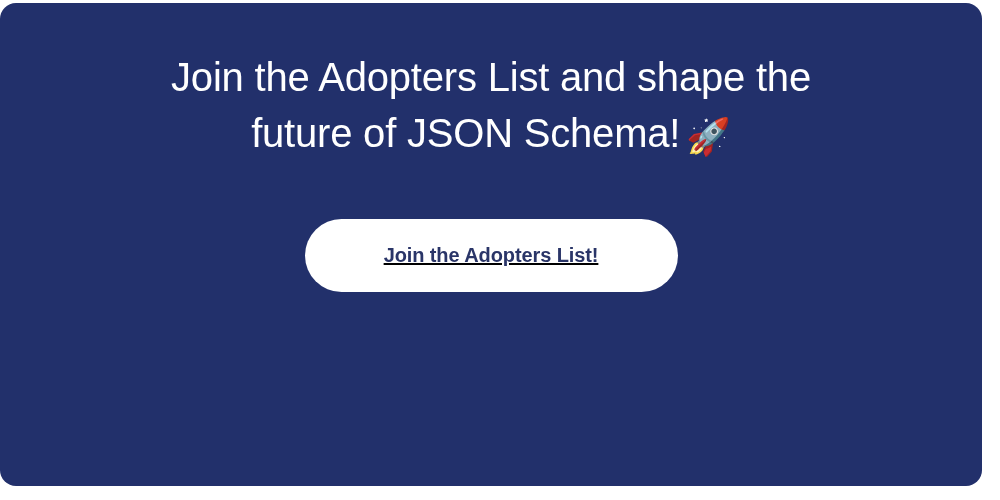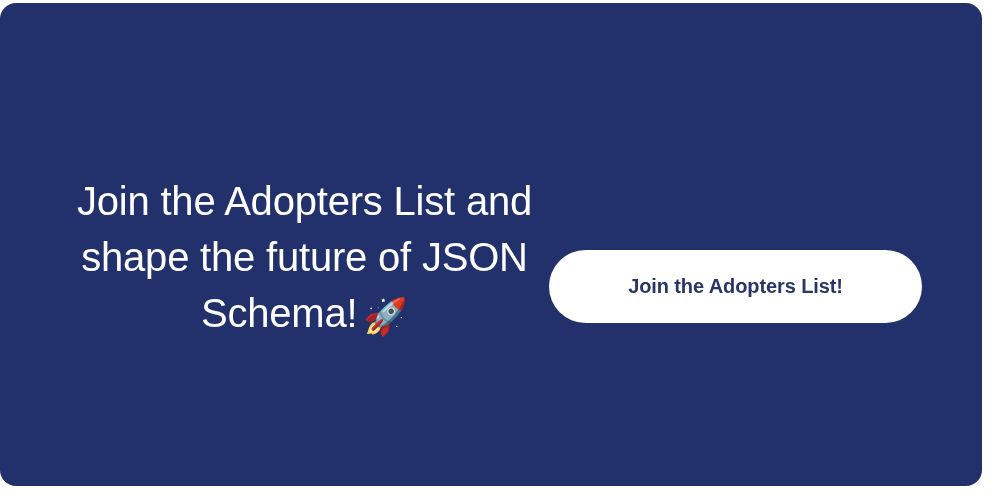--- a/index.html
+++ b/index.html
@@ -27,20 +27,21 @@
   .cta-card {
     position: absolute;
     left: 0px;
     top: 3px;
     width: 982px;
     height: 483px;
     background: #22306b;
     border-radius: 16px;
     box-sizing: border-box;
     display: flex;
+    flex-direction: column;
     align-items: center;
     justify-content: flex-start;
     padding: 46px 60px 21px 60px;
     overflow: hidden;
   }
 
   
   .cta-heading {
     margin: 0;
     color: #ffffff;
@@ -69,20 +70,21 @@
     text-align: center;
     max-width: 790px;
   }
 
   
   .cta-button-wrap {
     margin-top: 58px;
     display: flex;
     justify-content: center;
     width: 100%;
+    text-decoration: underline;
   }
   .cta-button {
     display: inline-flex;
     align-items: center;
     justify-content: center;
     width: 373px;
     height: 73px;
     background: #ffffff;
     color: #2a3568;
     border: none;

